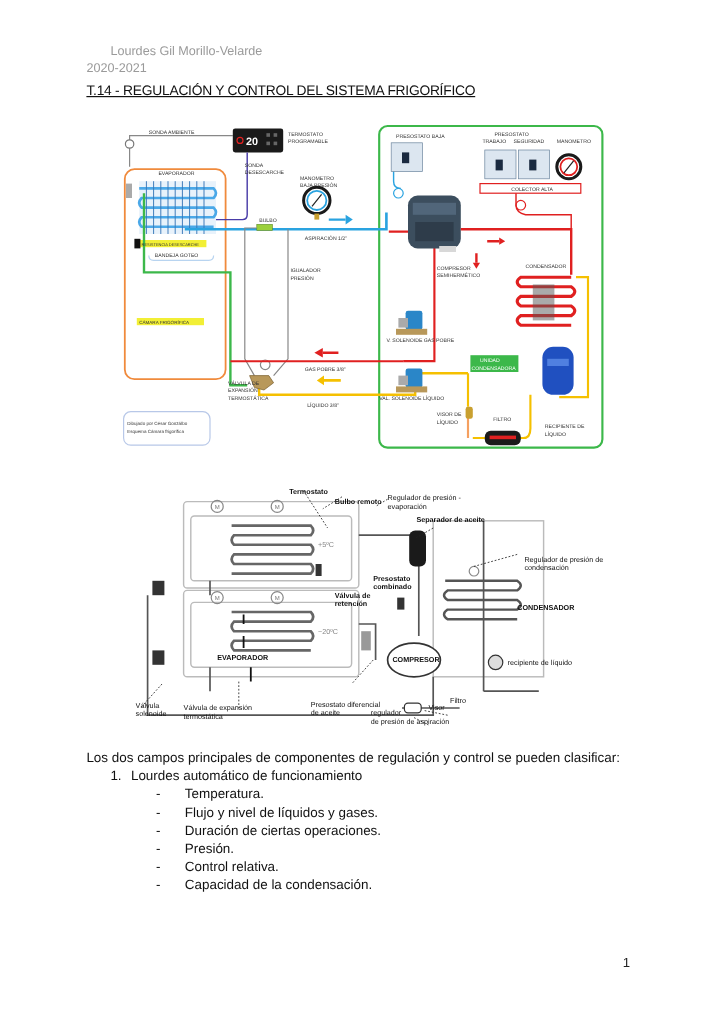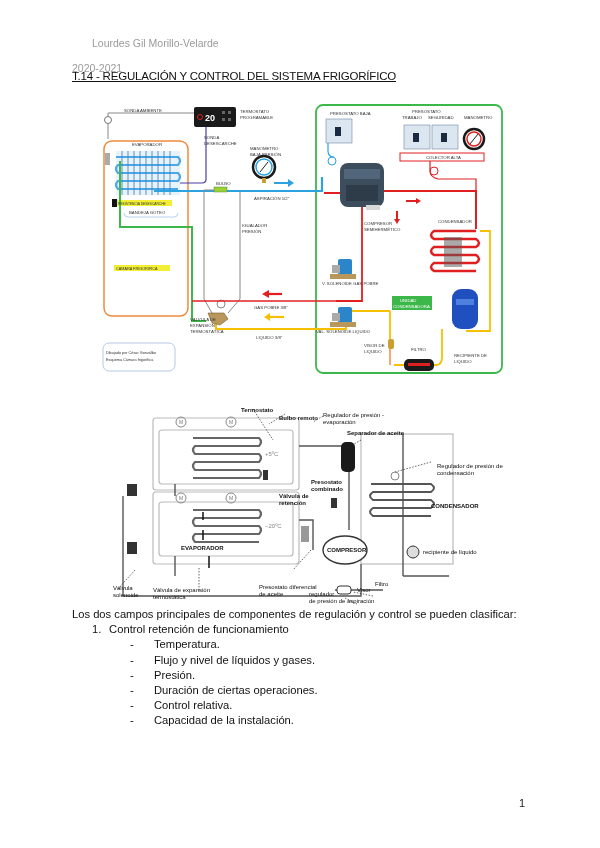--- a/index.html
+++ b/index.html
@@ -1,25 +1,25 @@
 <!DOCTYPE html>
 <html><head>
 <meta charset="utf-8">
 <style>
   html,body{margin:0;padding:0;background:#fff;}
   body{width:600px;height:848px;position:relative;overflow:hidden;font-family:"Liberation Sans",sans-serif;color:#111;}
   .hdr{position:absolute;left:72px;font-size:10.5px;color:#9a9a9a;}
   #author{top:37px;padding-left:20px;}
-  #year{top:62px;}
+  #year{top:51px;}
   #title{position:absolute;left:72px;top:70px;font-size:11.5px;font-weight:normal;text-decoration:underline;letter-spacing:-0.2px;color:#111;}
   .fig{position:absolute;}
   #fig1{left:94px;top:99px;width:418px;height:278px;}
   #fig2{left:113px;top:400px;width:406px;height:210px;}
   svg text{font-family:"Liberation Sans",sans-serif;}
-  #body-text{position:absolute;left:72px;top:607px;font-size:11.2px;line-height:15.2px;color:#111;}
+  #body-text{position:absolute;left:72px;top:625px;font-size:11.2px;line-height:15.2px;color:#111;}
   .lvl1{padding-left:20px;}
   .lvl1 .num{display:inline-block;width:14px;}
   .lvl2{padding-left:58px;}
   .lvl2 .dash{display:inline-block;width:24px;}
   #page-num{position:absolute;left:519px;top:797px;font-size:11px;color:#222;}
 </style>
 </head>
 <body>
 
 <div class="hdr" id="author">Lourdes Gil Morillo-Velarde</div>
@@ -323,23 +323,23 @@
     <text x="244" y="192" font-weight="normal">Visor</text>
     <text x="262" y="186" font-weight="normal">Filtro</text>
   </g>
 </svg>
 </div>
 
 <div id="body-text">
   <div>Los dos campos principales de componentes de regulación y control se pueden clasificar:</div>
   <div class="lvl1">
     <span class="num">1.</span>
-    <span>Control retención de funcionamiento</span>
+    <span>Lourdes automático de funcionamiento</span>
   </div>
   <div class="lvl2"><span class="dash">-</span><span>Temperatura.</span></div>
   <div class="lvl2"><span class="dash">-</span><span>Flujo y nivel de líquidos y gases.</span></div>
+  <div class="lvl2"><span class="dash">-</span><span>Duración de ciertas operaciones.</span></div>
   <div class="lvl2"><span class="dash">-</span><span>Presión.</span></div>
-  <div class="lvl2"><span class="dash">-</span><span>Duración de ciertas operaciones.</span></div>
   <div class="lvl2"><span class="dash">-</span><span>Control relativa.</span></div>
-  <div class="lvl2"><span class="dash">-</span><span>Capacidad de la instalación.</span></div>
+  <div class="lvl2"><span class="dash">-</span><span>Capacidad de la condensación.</span></div>
 </div>
 
 <div id="page-num">1</div>
 
 </body></html>

